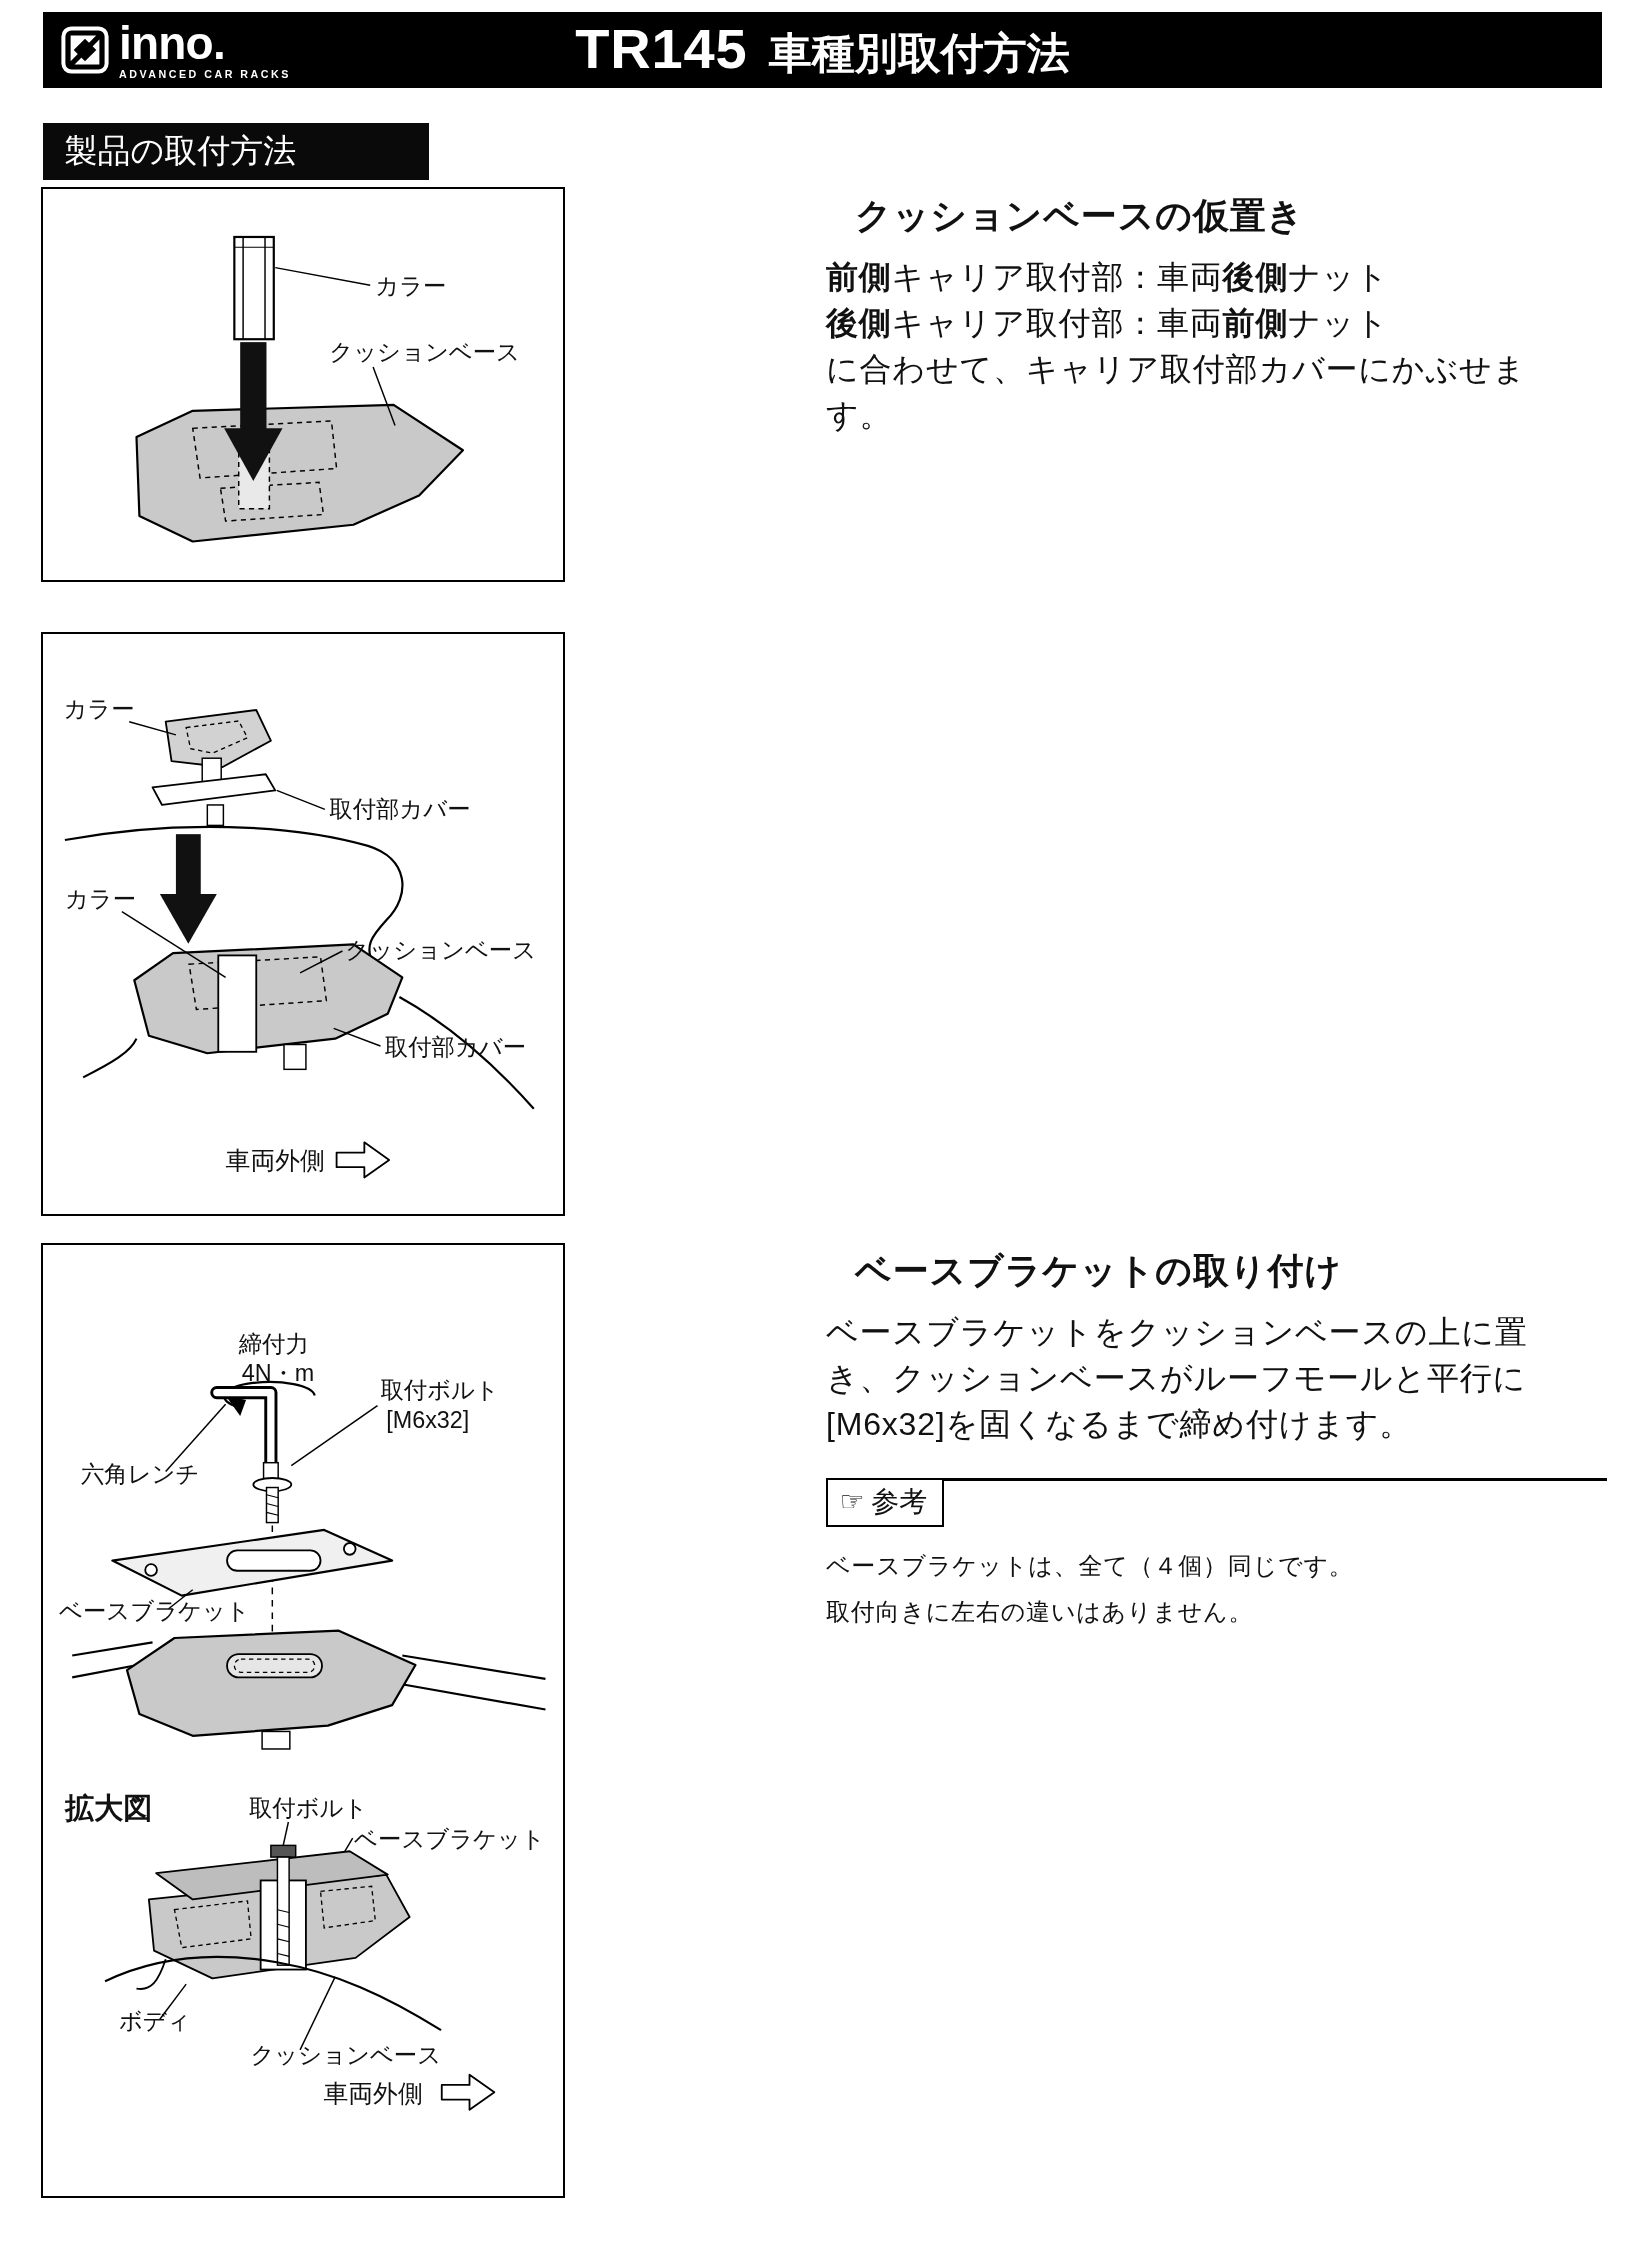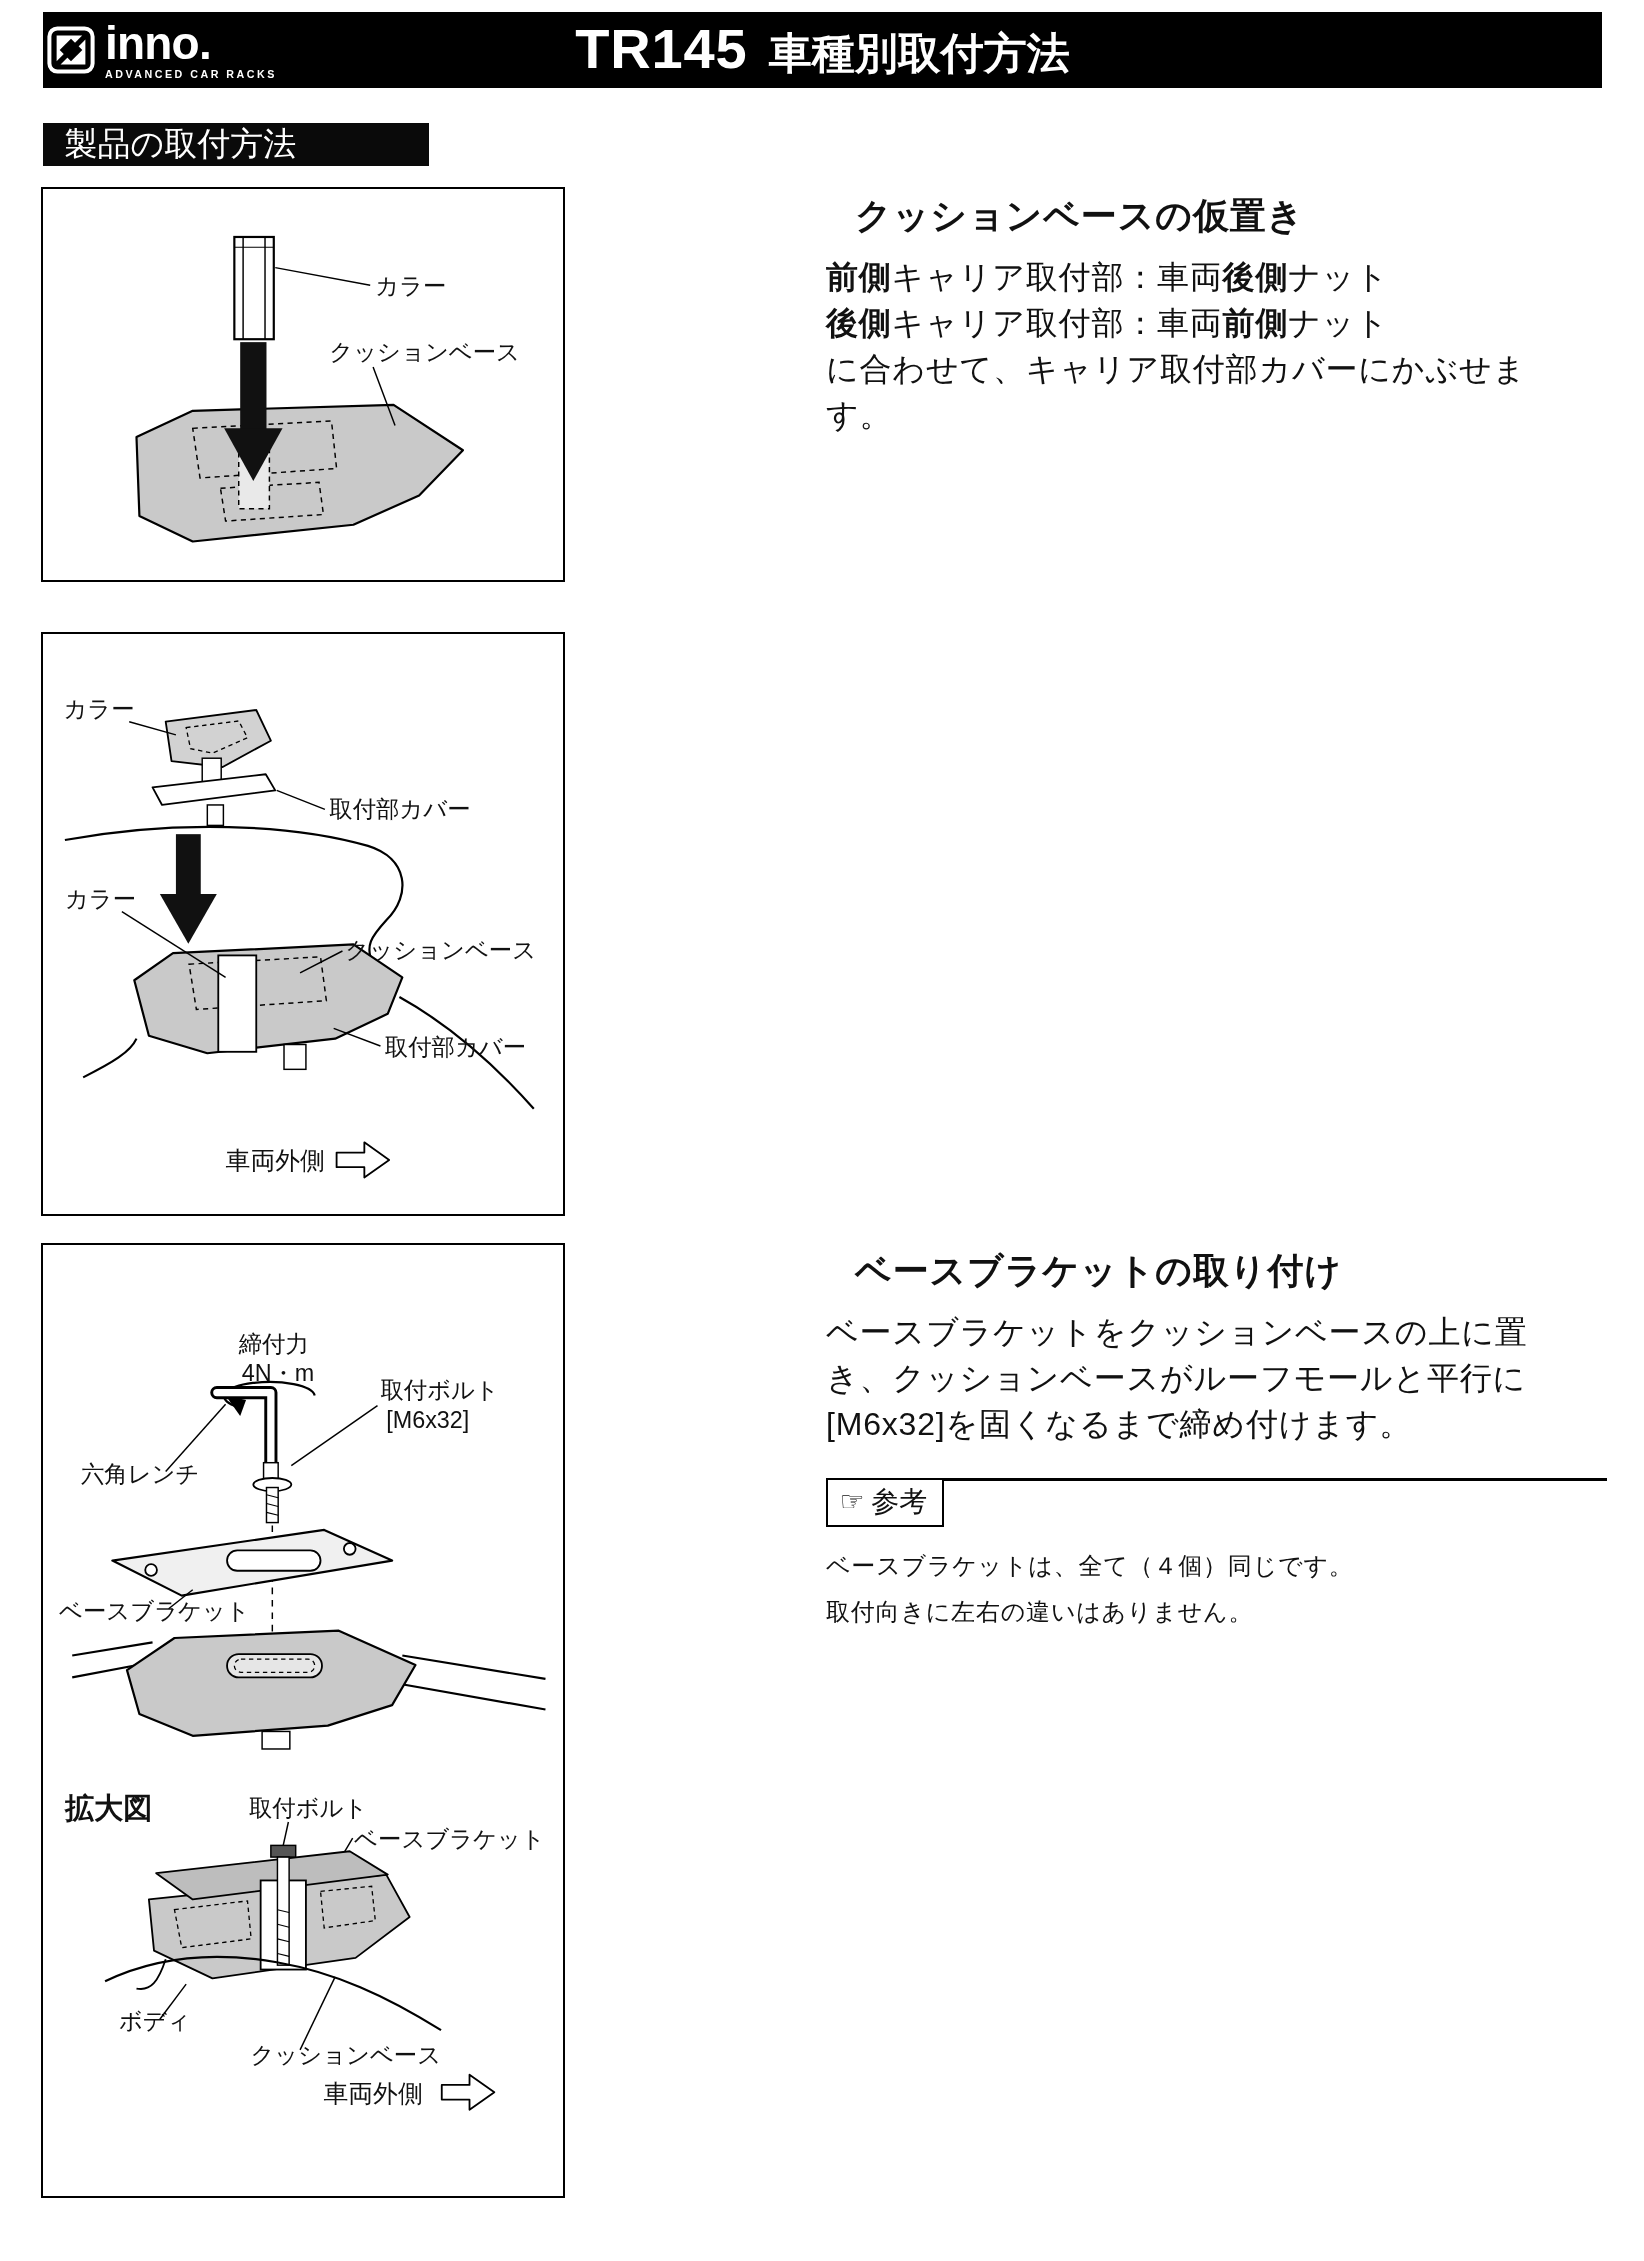--- a/index.html
+++ b/index.html
@@ -5,32 +5,32 @@
   * { box-sizing: border-box; margin: 0; padding: 0; }
   html, body { background: #ffffff; }
   body { font-family: "Liberation Sans", sans-serif; color: #111; }
   .page { position: relative; width: 1645px; height: 2261px; background: #fff; overflow: hidden; }
 
   
   .header-bar {
     position: absolute; left: 43px; top: 11.5px; width: 1559px; height: 76px;
     background: #000; color: #fff; display: flex; align-items: center;
   }
-  .logo { display: flex; align-items: center; gap: 10px; padding-left: 4px; }
+  .logo { display: flex; align-items: center; gap: 10px; padding-left: 18px; }
   .logo-mark { width: 48px; height: 48px; }
   .logo-text { display: flex; flex-direction: column; line-height: 1; }
   .brand { font-size: 46px; font-weight: 800; letter-spacing: -0.8px; }
   .tagline { font-size: 10.7px; letter-spacing: 2.5px; margin-top: 3.3px; font-weight: bold; }
   .header-title { position: absolute; left: 50%; transform: translateX(-50%); display: flex; align-items: baseline; white-space: nowrap; }
   .model { font-size: 56px; font-weight: 800; letter-spacing: 0.8px; }
   .title-text { font-size: 43px; font-weight: 700; margin-left: 21.4px; }
 
   
   .section-bar {
-    position: absolute; left: 43px; top: 123px; width: 386px; height: 43px;
+    position: absolute; left: 43px; top: 123px; width: 386px; height: 57px;
     background: #0a0a0a; color: #fff; display: flex; align-items: center;
     padding-left: 21.4px; font-size: 33px; font-weight: 500;
   }
 
   
   .dbox { position: absolute; left: 41px; width: 524px; border: 2.5px solid #000; background: #fff; }
   .box1 { top: 187px; height: 395px; }
   .box2 { top: 632px; height: 584px; }
   .box3 { top: 1243px; height: 955px; }
   .dbox svg { display: block; width: 100%; height: 100%; }

